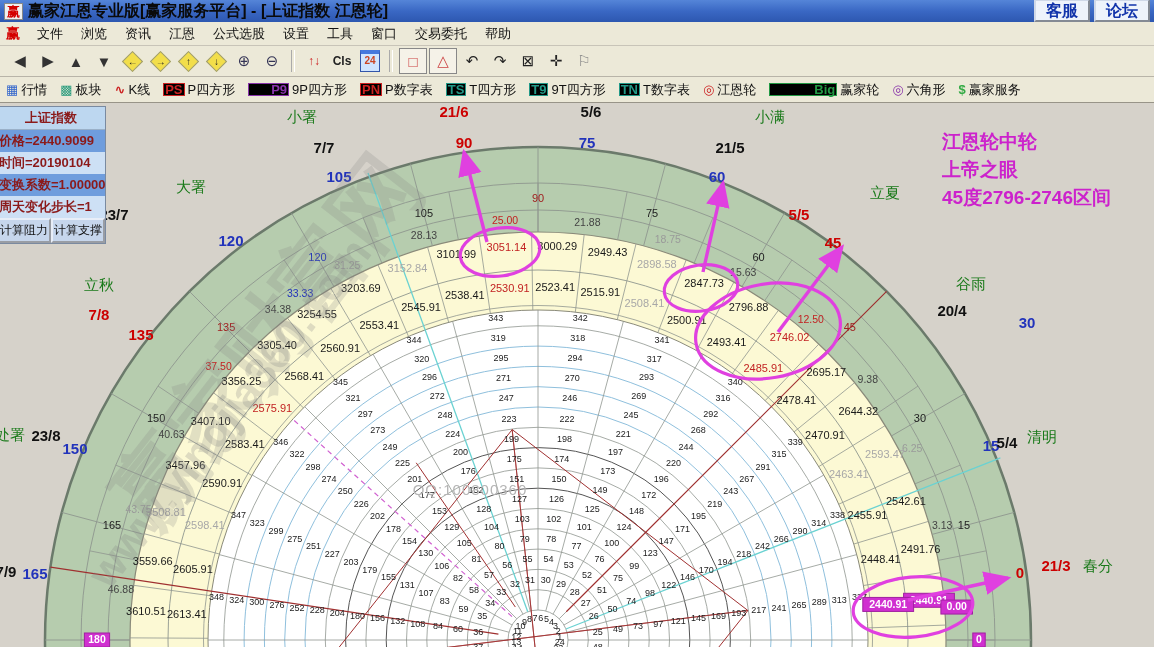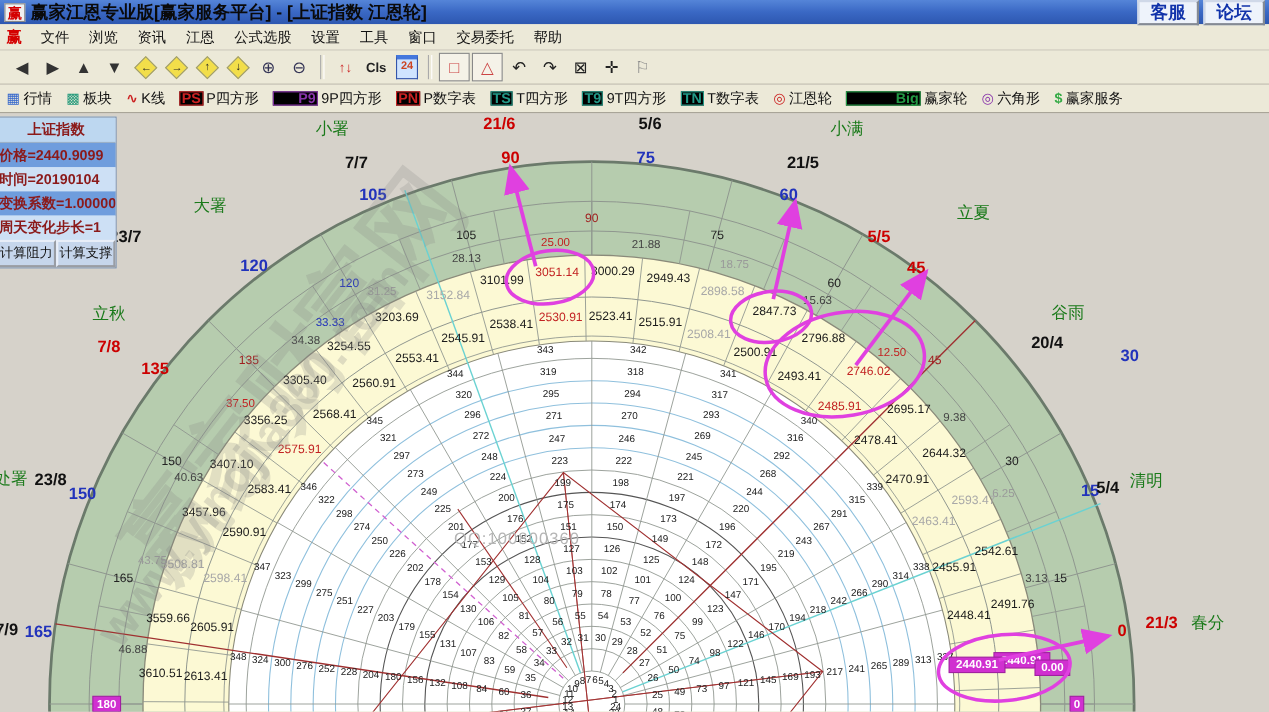--- a/index.html
+++ b/index.html
@@ -630,14 +630,19 @@
           <div class="row dark">价格=2440.9099</div>
           <div class="row light">时间=20190104</div>
           <div class="row dark">变换系数=1.00000</div>
           <div class="row light">周天变化步长=1</div>
         </div>
       <div class="btns" id="panel-btns">
           <span class="pbtn">计算阻力</span>
           <span class="pbtn">计算支撑</span>
         </div>
     </div>
+    <div id="anno" style="color: rgb(204, 34, 204);">
+      <div>江恩轮中轮</div>
+      <div>上帝之眼</div>
+      <div>45度2796-2746区间</div>
+    </div>
   </div>
 </div>
 
 </body></html>

